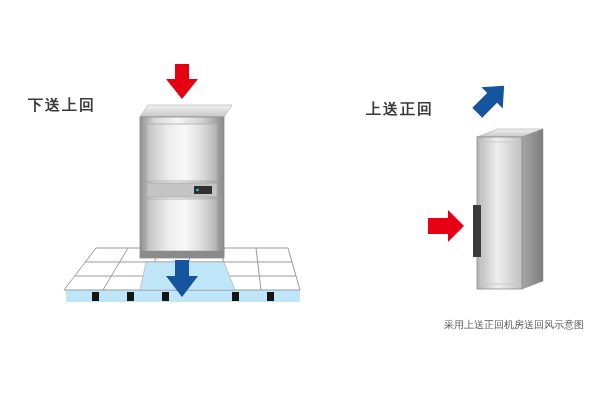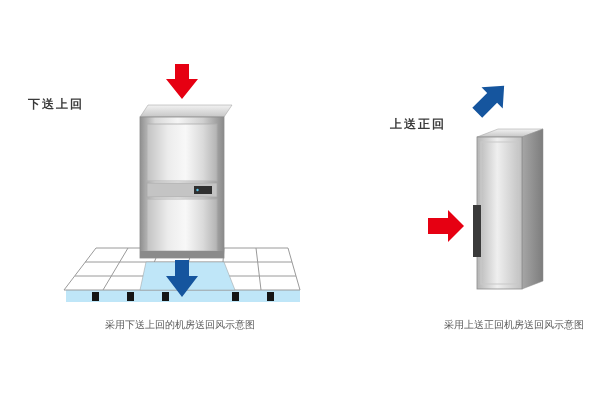--- a/index.html
+++ b/index.html
@@ -13,28 +13,28 @@
   .stage{
     position:relative;
     width:600px;height:400px;
     background:#ffffff;
     overflow:hidden;
     font-family:"Liberation Sans","DejaVu Sans",sans-serif;
   }
   .stage svg{position:absolute;left:0;top:0;}
   .fig-title{
     position:absolute;
-    font-size:12px;
+    font-size:15px;
     font-weight:bold;
     color:var(--title-color);
     letter-spacing:2px;
     white-space:nowrap;
   }
   .title-left{left:28px;top:96px;}
-  .title-right{left:366px;top:116px;margin-left:24px;}
+  .title-right{left:366px;top:100px;}
   .fig-caption{
     position:absolute;
     font-size:10px;
     color:var(--caption-color);
     text-align:center;
     white-space:nowrap;
   }
   .caption-left{left:60px;top:318px;width:240px;}
   .caption-right{left:424px;top:318px;width:180px;}
   .arrow-red{fill:var(--arrow-red);}
@@ -125,15 +125,14 @@
       <rect x="481" y="142" width="37" height="142" fill="none" stroke="#c9c9c9" stroke-width="1"></rect>
       <rect x="473" y="205" width="8" height="52" fill="#3a3a3a"></rect>
     </g>
 
     <polygon class="arrow-blue" points="483,118 497,118 497,97 505,97 490,80 475,97 483,97" transform="rotate(45 490 100)"></polygon>
     <polygon class="arrow-red" points="428,218 448,218 448,210 464,226 448,242 448,234 428,234"></polygon>
   </svg>
 
   <div class="fig-title title-left">下送上回</div>
   <div class="fig-title title-right">上送正回</div>
-  <div class="fig-caption caption-left">采用下送上回的机房送回风示意图</div>
   <div class="fig-caption caption-right">采用上送正回机房送回风示意图</div>
 </div>
 
 </body></html>

